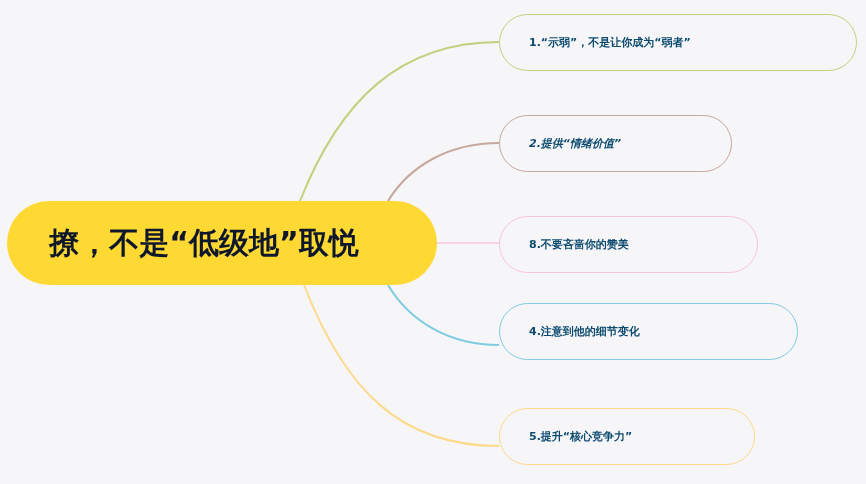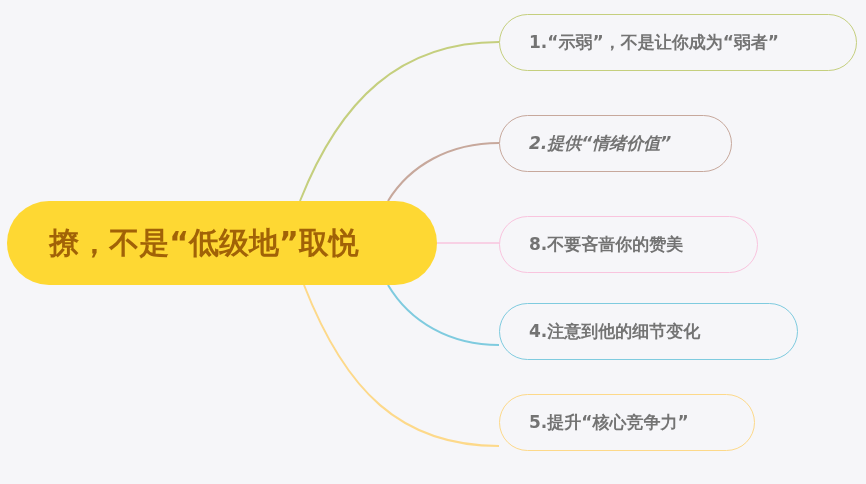--- a/index.html
+++ b/index.html
@@ -10,36 +10,36 @@
     font-family: "DejaVu Sans", "Liberation Sans", sans-serif;
   }
   svg.links { position: absolute; left: 0; top: 0; }
   .root {
     position: absolute;
     left: 7px; top: 201px;
     width: 430px; height: 84px;
     background: #fed833;
     border-radius: 42px;
     display: flex; align-items: center; justify-content: center;
-    font-size: 30px; font-weight: bold; color: #a16207;
+    font-size: 30px; font-weight: bold; color: #0f172a;
     letter-spacing: 0px;
     box-sizing: border-box;
   }
   .root span { transform: translateX(-18px); }
   .node {
     position: absolute;
     left: 499px;
     height: 57px;
     border-radius: 29px;
     border: 1.5px solid #ccc;
     background: #f6f6f9;
     box-sizing: border-box;
     display: flex; align-items: center;
     padding-left: 29px;
-    font-size: 17px; font-weight: bold; color: #737373;
+    font-size: 11px; font-weight: bold; color: #0c4a6e;
     white-space: nowrap;
   }
 </style>
 </head>
 <body>
 
 <svg class="links" width="866" height="484">
   <path d="M300,201 C340,100 400,42 499,42" fill="none" stroke="#c5cf7e" stroke-width="2"></path>
   <path d="M388,201 C410,165 450,143 499,143" fill="none" stroke="#c7a89c" stroke-width="2"></path>
   <path d="M437,243 L499,243" fill="none" stroke="#f9c4de" stroke-width="1.5"></path>
@@ -56,15 +56,15 @@
 </div>
 <div class="node" id="n1" style="top: 114.5px; width: 233px; border-color: rgb(199, 168, 156); font-style: italic;">
   <span>2.提供“情绪价值”</span>
 </div>
 <div class="node" id="n2" style="top: 215.5px; width: 259px; border-color: rgb(249, 196, 222);">
   <span>8.不要吝啬你的赞美</span>
 </div>
 <div class="node" id="n3" style="top: 303px; width: 299px; border-color: rgb(127, 203, 223);">
   <span>4.注意到他的细节变化</span>
 </div>
-<div class="node" id="n4" style="top: 394px; width: 256px; border-color: rgb(253, 217, 138);">
+<div class="node" id="n4" style="top: 408px; width: 256px; border-color: rgb(253, 217, 138);">
   <span>5.提升“核心竞争力”</span>
 </div>
 
 </body></html>

